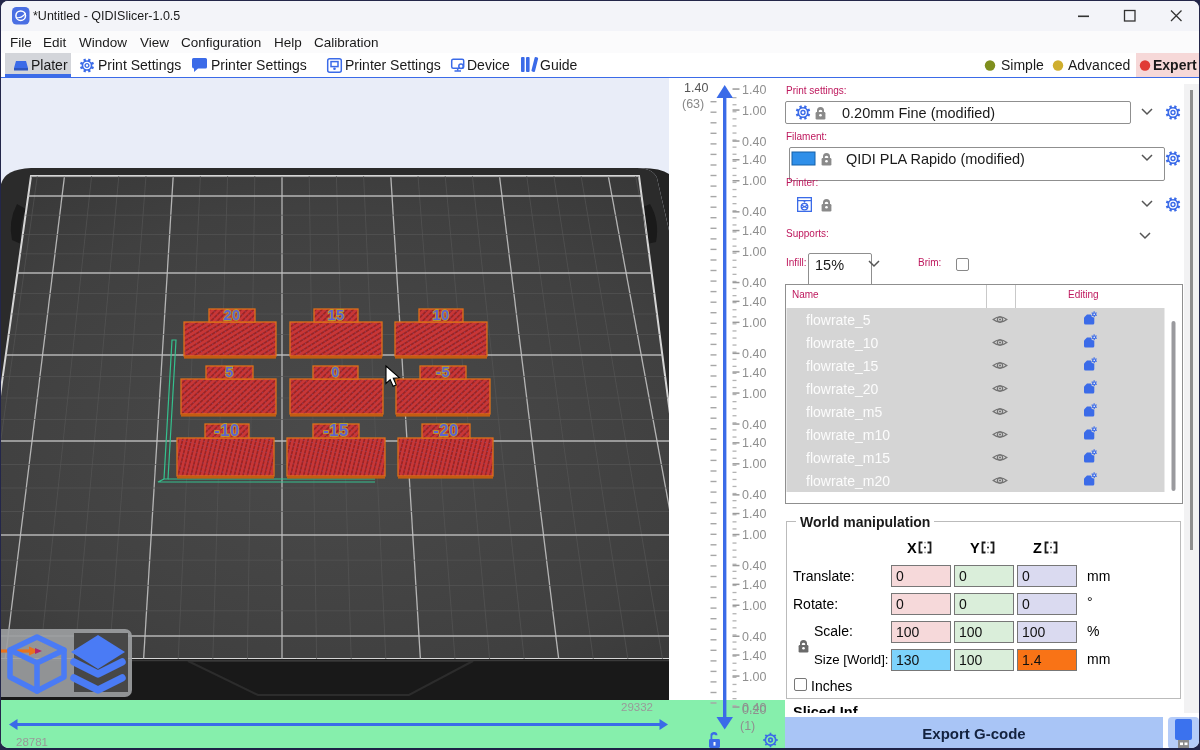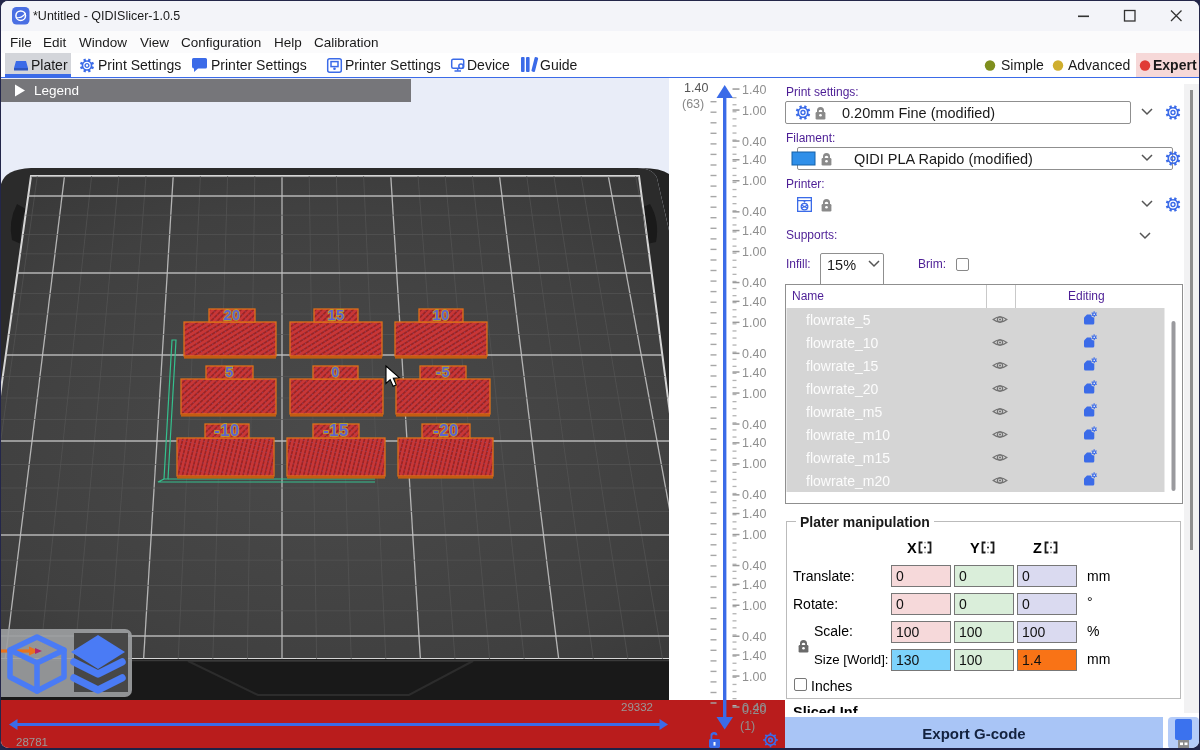--- a/index.html
+++ b/index.html
@@ -5,21 +5,21 @@
 body { width:1200px; height:750px; font-family:"Liberation Sans", sans-serif; position:relative; overflow:hidden; background:#23264a; }
 .win { position:absolute; inset:0; border:1.5px solid #23264a; border-bottom:2px solid #1e2247; border-radius:8px 8px 9px 9px; overflow:hidden; background:#fff; }
 .titlebar { position:absolute; left:0; top:0; width:100%; height:30px; background:#f3f4f9; }
 .title-text { position:absolute; left:32px; top:8px; font-size:12.5px; color:#1a1a1a;text-align:center; }
 .menubar { position:absolute; left:0; top:30px; width:100%; height:22px; background:#fbfbfc;padding-left:29px; }
 .menubar span { position:absolute; top:3.5px; font-size:13.5px; color:#1a1a1a; }
 .tabbar { position:absolute; left:0; top:52px; width:100%; height:25px; background:#fff; border-bottom:1.5px solid #3b6be8; }
 .tabbar .lbl { position:absolute; top:4px; font-size:14px; color:#1a1a1a; }
 .viewport { position:absolute; left:0; top:77px; width:668px; height:635px; overflow:hidden; }
 .sidebar { position:absolute; left:784px; top:77px; width:416px; height:635px; background:#fff; }
-.slabel { position:absolute; font-size:12px; color:#4c1d95; }
+.slabel { position:absolute; font-size:10px; color:#be185d; }
 .combo { position:absolute; border:1px solid #8f8f8f; border-radius:2px; background:#fff; }
 .combo .txt { position:absolute; font-size:14.5px; color:#1a1a1a; top:3px; }
 .ginput { position:absolute; width:60px; height:22px; border:1px solid #777; font-size:14px; color:#111; padding:2px 0 0 4px; }
 </style></head><body>
 <div class="win">
 
 <div class="titlebar">
 <svg width="18" height="18" style="position:absolute;left:11px;top:6px">
         <rect width="17.5" height="17.5" rx="4.5" fill="#4a6fe3"></rect>
         <circle cx="8.7" cy="8.7" r="4.8" fill="none" stroke="#fff" stroke-width="1.5"></circle>
@@ -231,26 +231,20 @@
 <rect x="286" y="398" width="98" height="2.6" fill="#c25d12"></rect>
 <rect x="312" y="346" width="46" height="14" fill="url(#pT)" stroke="#dd7019" stroke-width="1.3"></rect>
 <text x="335.0" y="357.5" font-size="16.5" font-weight="bold" text-anchor="middle" fill="#6060d0" stroke="#b9ae28" stroke-width="1.4" paint-order="stroke" style="letter-spacing:0.5px">-15</text>
 <rect x="397" y="360" width="95" height="38" fill="url(#pC)" stroke="#dd7019" stroke-width="1.3"></rect>
 <rect x="397" y="398" width="95" height="2.6" fill="#c25d12"></rect>
 <rect x="421" y="346" width="48" height="14" fill="url(#pT)" stroke="#dd7019" stroke-width="1.3"></rect>
 <text x="445.0" y="357.5" font-size="16.5" font-weight="bold" text-anchor="middle" fill="#6060d0" stroke="#b9ae28" stroke-width="1.4" paint-order="stroke" style="letter-spacing:0.5px">-20</text>
 
 <path d="M 385,288 l 0,17.5 4.2,-3.9 2.9,6.6 3.1,-1.3 -2.9,-6.6 5.9,-0.6 Z" fill="#fff" stroke="#000" stroke-width="1.1"></path>
 </svg>
-<div style="position:absolute;left:0;top:1px;width:410px;height:23px;background:#76767a">
-<svg width="410" height="23" style="position:absolute;left:0;top:0">
-          <polygon points="14,5.5 24,11.5 14,17.5" fill="#fff"></polygon>
-          <text x="33" y="16" font-size="13.5" fill="#fff" font-family="Liberation Sans">Legend</text>
-        </svg>
-</div>
 <svg width="140" height="80" viewBox="0 0 140 80" style="position:absolute;left:0;top:551px">
 <rect x="-6" y="0" width="137" height="68" rx="7" fill="#9b9da0" opacity="0.92"></rect>
 <rect x="73" y="4" width="54" height="59" fill="#474747"></rect>
 
 <line x1="0" y1="22" x2="30" y2="22" stroke="#e8721d" stroke-width="3.2"></line>
 <path d="M 28,17.5 L 38,22 L 28,26.5 Z" fill="#e8721d"></path>
 <path d="M 34,19 l 7,3 -7,3 Z" fill="#b5256b"></path>
 
 <g stroke="#4a7bf5" stroke-width="5.5" fill="none" stroke-linejoin="round" stroke-linecap="round">
 <path d="M 36,8 L 63,21 L 63,48 L 36,62 L 9,48 L 9,21 Z"></path>
@@ -259,21 +253,21 @@
 
 <g fill="#4a7bf5">
 <path d="M 97,6 L 124,23 L 97,40 L 70,23 Z"></path>
 </g>
 <g stroke="#4a7bf5" stroke-width="7.5" fill="none" stroke-linecap="round" stroke-linejoin="round">
 <path d="M 73,33 L 97,45 L 121,33"></path>
 <path d="M 73,49 L 97,61 L 121,49"></path>
 </g>
 </svg>
 </div>
-<div style="position:absolute;left:0;top:699px;width:784px;height:49px;background:#b91c1c">
+<div style="position:absolute;left:0;top:699px;width:784px;height:49px;background:#86efac">
 <svg width="784" height="49">
 <text x="652" y="11" font-size="11.5" fill="#999" text-anchor="end" font-family="Liberation Sans">29332</text>
 <rect x="15" y="23" width="645" height="3" fill="#3b6be8"></rect>
 <polygon points="8,24.5 16.5,19 16.5,30" fill="#3b6be8"></polygon>
 <polygon points="667,24.5 658.5,19 658.5,30" fill="#3b6be8"></polygon>
 <text x="15" y="46" font-size="11.5" fill="#999" font-family="Liberation Sans">28781</text>
 </svg>
 </div>
 <svg width="116" height="673" viewBox="0 0 116 673" style="position:absolute;left:668px;top:77px" font-family="Liberation Sans">
 <text x="15" y="14" font-size="12.5" fill="#555">1.40</text>
@@ -501,27 +495,27 @@
           <line x1="3.68" y1="-3.68" x2="5.16" y2="-5.16"></line>
         </g>
       </g>
 </svg>
 <div class="sidebar">
       <div class="slabel" style="left:1px;top:7px">Print settings:</div>
       <div class="combo" style="left:0;top:23px;width:346px;height:23px">
         <span class="txt" style="left:56px">0.20mm Fine (modified)</span>
       </div>
       <div class="slabel" style="left:1px;top:53px">Filament:</div>
-      <div class="combo" style="left:12px;top:69px;width:376px;height:23px">
+      <div class="combo" style="left:4px;top:69px;width:376px;height:34px">
         <span class="txt" style="left:56px">QIDI PLA Rapido (modified)</span>
       </div>
       <div class="slabel" style="left:1px;top:99px">Printer:</div>
       <div class="slabel" style="left:1px;top:150px">Supports:</div>
       <div class="slabel" style="left:1px;top:179px">Infill:</div>
-      <div class="combo" style="left:35px;top:175px;width:64px;height:37px">
+      <div class="combo" style="left:23px;top:175px;width:64px;height:37px">
         <span class="txt" style="left:6px">15%</span>
       </div>
       <div class="slabel" style="left:133px;top:179px">Brim:</div>
       <div style="position:absolute;left:171px;top:180px;width:13px;height:13px;border:1px solid #888;border-radius:2px"></div>
       <svg width="416" height="635" style="position:absolute;left:0;top:0" font-family="Liberation Sans">
         <g transform="translate(18,34.5)" fill="none" stroke="#3b6be8">
           <circle r="4.7" stroke-width="1.6"></circle>
           <circle r="2.0" stroke-width="1.4"></circle>
           <g stroke-width="2.4">
             <line x1="4.35" y1="1.79" x2="6.75" y2="2.78"></line>
@@ -775,21 +769,21 @@
             <line x1="-1.37" y1="0.83" x2="-2.48" y2="1.51" stroke="#3b6be8" stroke-width="1.1"></line>
             <line x1="-1.40" y1="-0.77" x2="-2.54" y2="-1.39" stroke="#3b6be8" stroke-width="1.1"></line>
             <line x1="-0.04" y1="-1.60" x2="-0.07" y2="-2.90" stroke="#3b6be8" stroke-width="1.1"></line>
             <line x1="1.37" y1="-0.83" x2="2.48" y2="-1.51" stroke="#3b6be8" stroke-width="1.1"></line>
             <circle r="0.8" fill="#fff"></circle>
           </g>
         </g>
         <rect x="386.5" y="37" width="4" height="170" rx="2" fill="#9a9a9e"></rect>
       </svg>
       <div style="position:absolute;left:1px;top:443px;width:395px;height:178px;border:1px solid #bbb"></div>
-      <div style="position:absolute;left:11px;top:436px;background:#fff;padding:0 4px;font-size:14px;font-weight:bold;color:#1a1a1a">Plater manipulation</div>
+      <div style="position:absolute;left:11px;top:436px;background:#fff;padding:0 4px;font-size:14px;font-weight:bold;color:#1a1a1a">World manipulation</div>
       <svg width="416" height="635" style="position:absolute;left:0;top:0" font-family="Liberation Sans">
         <text x="122" y="475" font-size="14.5" font-weight="bold">X</text>
         <g transform="translate(134,464)" stroke="#1a1a1a" stroke-width="1.8" fill="none">
           <path d="M 3.5,0.5 L 0.5,0.5 L 0.5,10.5 L 3.5,10.5"></path>
           <path d="M 8.5,0.5 L 11.5,0.5 L 11.5,10.5 L 8.5,10.5"></path>
           <circle cx="6" cy="5.5" r="1" fill="#1a1a1a" stroke="none"></circle>
           <circle cx="6" cy="0.6" r="0.8" fill="#9a9a9a" stroke="none"></circle>
           <circle cx="6" cy="10.4" r="0.8" fill="#9a9a9a" stroke="none"></circle>
         </g>
         <text x="185" y="475" font-size="14.5" font-weight="bold">Y</text>

